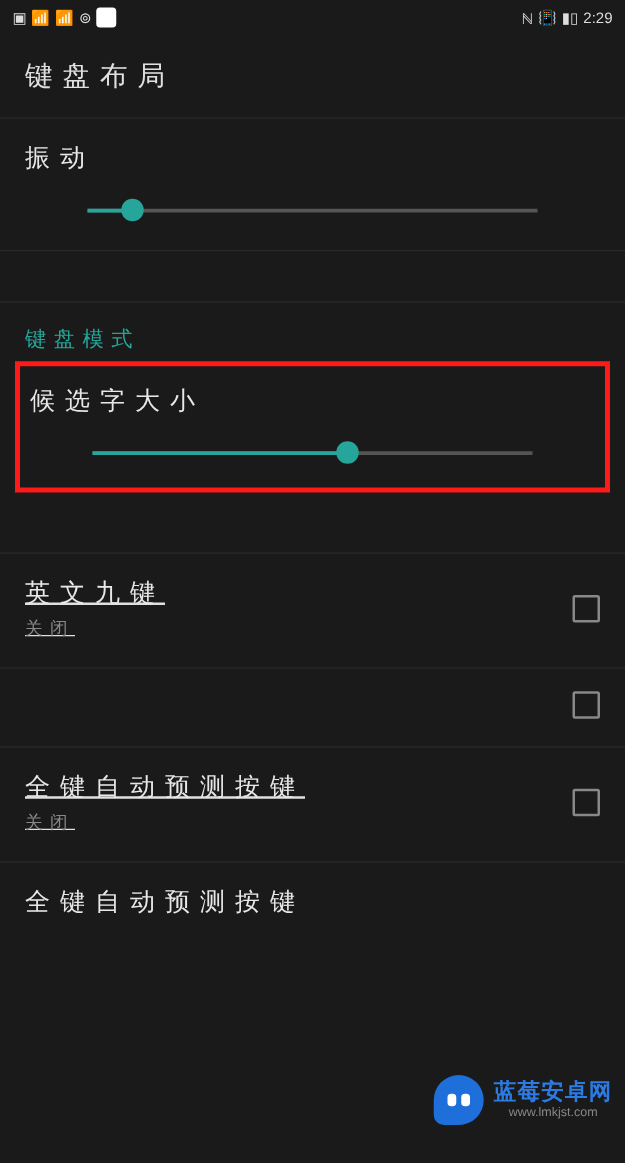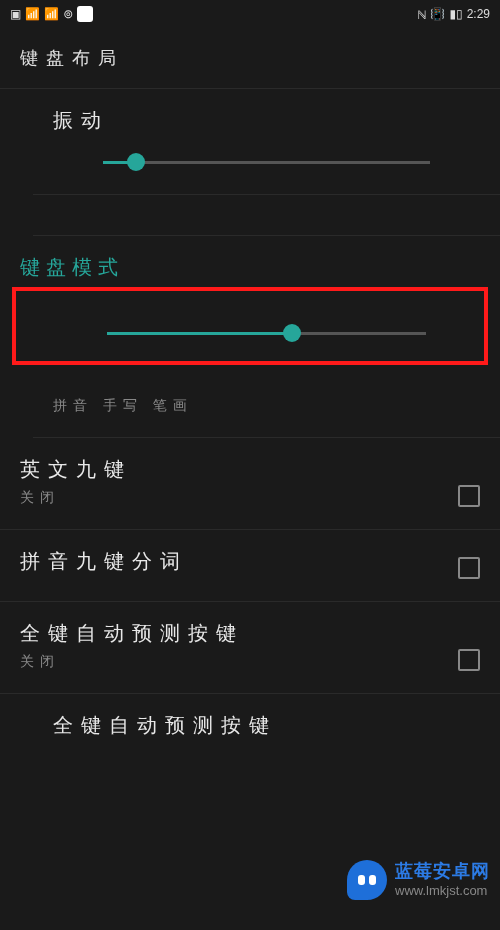--- a/index.html
+++ b/index.html
@@ -20,31 +20,30 @@
     padding: 0 10px;
     font-size: 12px;
     color: #ddd;
   }
   .status-left, .status-right { display: flex; align-items: center; gap: 4px; }
   .status-icon { display: inline-flex; align-items: center; }
   .app-icon { width: 16px; height: 16px; background: #fff; border-radius: 3px; }
 
   .header {
     padding: 18px 20px;
-    font-size: 18px;
+    font-size: 22px;
     letter-spacing: 8px;
     border-bottom: 1px solid #2a2a2a;
   }
 
   .section { border-bottom: 1px solid #2a2a2a; }
 
   .item {
     padding: 18px 20px 22px 20px;
     position: relative;
-    margin-left: 33px;
   }
   .item-title {
     font-size: 20px;
     letter-spacing: 8px;
     color: #e8e8e8;
     margin-bottom: 4px;
   }
   .item-sub {
     font-size: 14px;
     letter-spacing: 6px;
@@ -79,36 +78,37 @@
     width: 18px;
     height: 18px;
     background: #26a69a;
     border-radius: 50%;
     top: 50%;
     transform: translate(-50%, -50%);
   }
 
   .section-label {
     padding: 18px 8px 6px 20px;
-    font-size: 20px;
+    font-size: 17px;
     letter-spacing: 6px;
     color: #26a69a;
   }
 
   .highlight-box {
     border: 4px solid #ff1a1a;
     margin: 0 12px;
   }
   .highlight-box .item { padding: 14px 8px 18px 8px; }
 
   .checkbox-row {
     display: flex;
-    align-items: flex-end;
+    align-items: center;
     justify-content: space-between;
     padding: 18px 20px 22px 20px;
+    text-decoration: underline;
   }
   .checkbox-row .texts { flex: 1; }
   .checkbox {
     width: 22px;
     height: 22px;
     border: 2px solid #888;
     border-radius: 2px;
     flex-shrink: 0;
     margin-left: 16px;
   }
@@ -126,23 +126,23 @@
     height: 40px;
     background: #1e6fd9;
     border-radius: 50% 50% 50% 8px;
     position: relative;
     display: flex;
     align-items: center;
     justify-content: center;
   }
   .wm-eyes { display: flex; gap: 4px; }
   .wm-eye { width: 7px; height: 10px; background: #fff; border-radius: 3px; }
-  .wm-text { display: flex; flex-direction: column; line-height: 1.2; }
+  .wm-text { display: flex; flex-direction: column; line-height: 1.2; text-align: center; }
   .wm-text-top { color: #2c7be5; font-size: 18px; font-weight: bold; letter-spacing: 1px; }
-  .wm-text-bottom { color: #888; font-size: 13px; }
+  .wm-text-bottom { color: #888; font-size: 10px; }
 </style>
 </head>
 <body>
 
 <div class="status-bar">
   <div class="status-left">
     <span class="status-icon">▣</span>
     <span class="status-icon">📶</span>
     <span class="status-icon">📶</span>
     <span class="status-icon">⊚</span>
@@ -172,46 +172,45 @@
   </div>
 </div>
 
 <div class="section item">
 </div>
 
 <div class="section-label">键盘模式</div>
 
 <div class="highlight-box">
   <div class="item">
+    <div class="item-title">候选字大小</div>
     <div class="slider-wrap">
       <div class="slider">
         <div class="slider-track">
           <div class="slider-fill" style="width:58%"></div>
         </div>
         <div class="slider-thumb" style="left:58%"></div>
       </div>
     </div>
   </div>
 </div>
 
 <div class="section item" style="margin-top:8px">
-  <div class="item-sub">拼音 手写 笔画</div>
 </div>
 
 <div class="section checkbox-row">
   <div class="texts">
     <div class="item-title">英文九键</div>
     <div class="item-sub">关闭</div>
   </div>
   <div class="checkbox"></div>
 </div>
 
 <div class="section checkbox-row">
   <div class="texts">
-    <div class="item-title">拼音九键分词</div>
   </div>
   <div class="checkbox"></div>
 </div>
 
 <div class="section checkbox-row">
   <div class="texts">
     <div class="item-title">全键自动预测按键</div>
     <div class="item-sub">关闭</div>
   </div>
   <div class="checkbox"></div>

